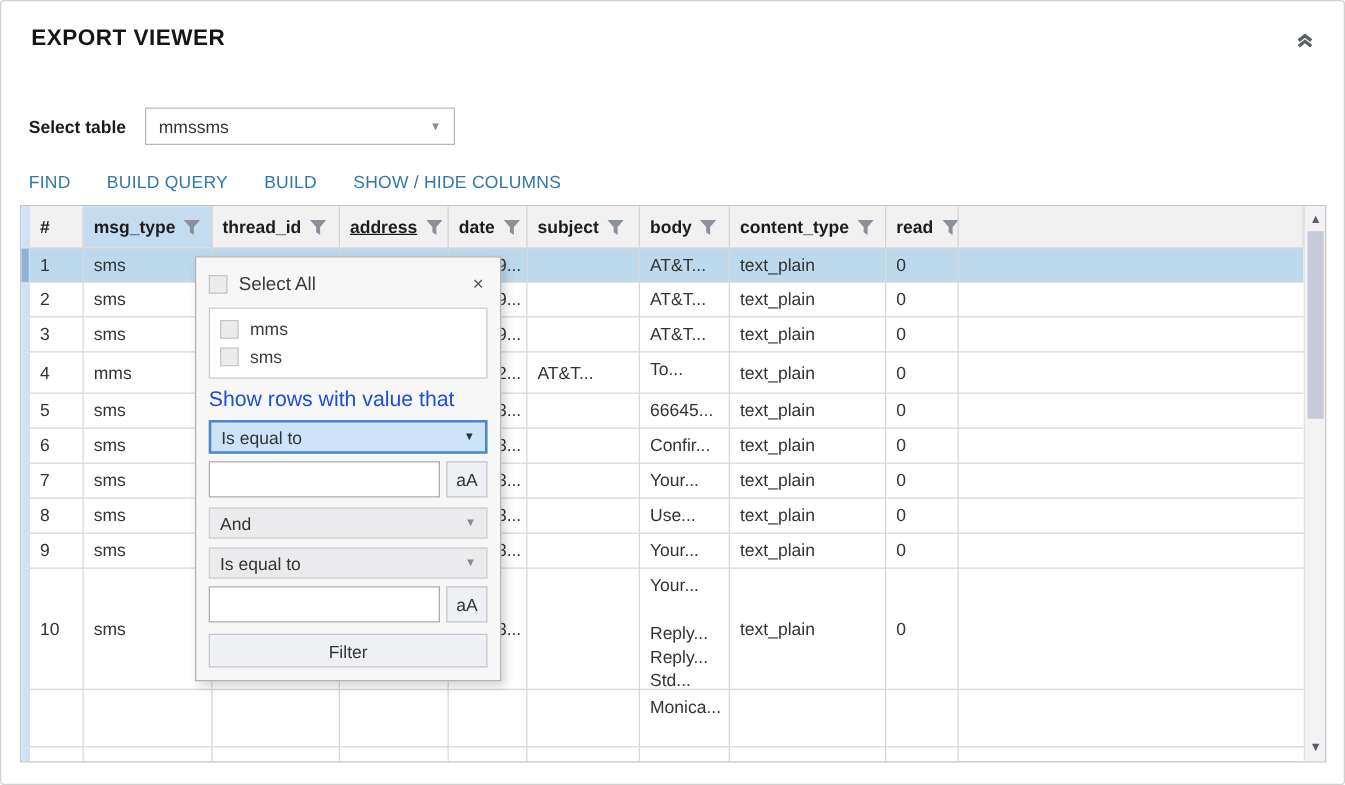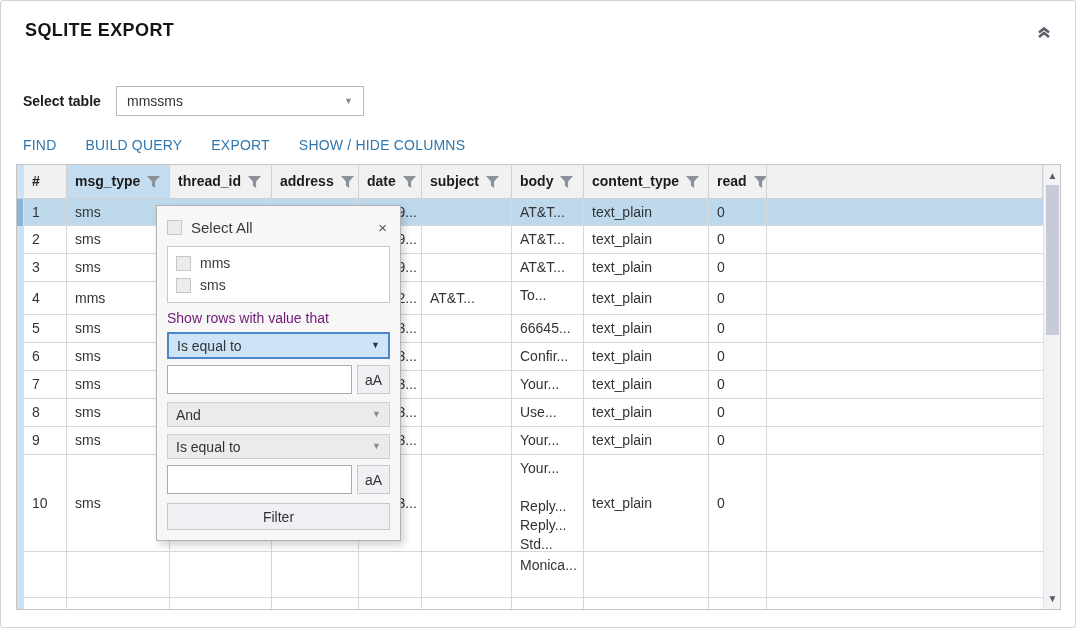--- a/index.html
+++ b/index.html
@@ -66,61 +66,61 @@
     box-shadow:3px 4px 8px rgba(0,0,0,.18); padding:9px 10px 10px 10px;
     font-size:14px; color:#333;
   }
   .fp-head { display:flex; align-items:center; height:24px; }
   .checkbox { width:15px; height:15px; background:#ececee; border:1px solid #c6c6c8; flex:0 0 15px; cursor:pointer; }
   .fp-head .fp-label { margin-left:9px; font-size:15px; color:#3a3a3a; }
   .fp-close { margin-left:auto; color:#555; font-size:15px; cursor:pointer; line-height:1; padding:2px 3px; }
   .fp-list { margin-top:7px; background:#fff; border:1px solid #c9c9c9; padding:5px 0 6px 8px; }
   .fp-opt { display:flex; align-items:center; height:22px; cursor:pointer; }
   .fp-opt .fp-label { margin-left:9px; color:#3a3a3a; }
-  .fp-prompt { margin-top:7px; color:#701a75; font-size:14px; }
+  .fp-prompt { margin-top:7px; color:#1d4ed8; font-size:17px; }
   .fp-dd {
     margin-top:6px; height:25px; background:#ebebed; border:1px solid #cfcfd3;
     display:flex; align-items:center; padding:0 8px; cursor:pointer; color:#333;
   }
   .fp-dd .dd-arrow { margin-left:auto; }
   .fp-dd.focused { background:#cde4f8; border:2px solid #4a86c8; height:27px; }
   .fp-dd.focused .dd-arrow { color:#333; }
   .fp-inrow { margin-top:6px; display:flex; }
   .fp-input { flex:1 1 auto; height:29px; border:1px solid #ababab; background:#fff; font-size:14px; padding:0 6px; font-family:inherit; min-width:0; }
   .fp-case { flex:0 0 33px; margin-left:5px; height:29px; background:#eef0f4; border:1px solid #c6c8ce; display:flex; align-items:center; justify-content:center; font-size:14px; color:#333; cursor:pointer; }
   .fp-btns { margin-top:9px; display:flex; gap:7px; }
   .fp-btn { flex:1 1 50%; height:27px; background:#eef0f4; border:1px solid #c6c8ce; display:flex; align-items:center; justify-content:center; font-size:14px; color:#333; cursor:pointer; }
 </style>
 </head>
 <body>
 
 <div class="page">
 
-  <div class="app-title">SQLITE EXPORT</div>
+  <div class="app-title">EXPORT VIEWER</div>
 
   <div class="collapse-btn">
     <span>
       <svg width="18" height="18" viewBox="0 0 18 18">
         <path d="M4 9.5 L9 5.5 L14 9.5" fill="none" stroke="#5a6069" stroke-width="2.6"></path>
         <path d="M4 14 L9 10 L14 14" fill="none" stroke="#5a6069" stroke-width="2.6"></path>
       </svg>
     </span>
   </div>
 
   <div class="select-table-label">Select table</div>
 
   <div class="table-dd">
     <span>mmssms</span>
     <span class="dd-arrow">▼</span>
   </div>
 
   <div class="toolbar">
     <span class="tb-link">FIND</span>
     <span class="tb-link">BUILD QUERY</span>
-    <span class="tb-link">EXPORT</span>
+    <span class="tb-link">BUILD</span>
     <span class="tb-link tb-right">SHOW / HIDE COLUMNS</span>
   </div>
 
   <div class="grid">
     <div class="grid-body" id="grid-body">
         <div class="g-row header" style="height: 34px;">
           <div class="g-strip"></div>
           <div class="g-cell" style="flex: 0 0 43px;">
             <span>#</span>
           </div>
@@ -133,21 +133,21 @@
             </span>
           </div>
           <div class="g-cell" style="flex: 0 0 102px; align-items: center;">
             <span>thread_id</span>
             <span style="display: inline-flex;">
               <svg class="funnel" width="13" height="12" viewBox="0 0 13 12">
                 <path d="M0 0 H13 L8.1 5.6 V12 L4.9 9.7 V5.6 Z" fill="#8b919b"></path>
               </svg>
             </span>
           </div>
-          <div class="g-cell" style="flex: 0 0 87px;">
+          <div class="g-cell" style="flex: 0 0 87px; text-decoration: underline;">
             <span>address</span>
             <span style="display: inline-flex;">
               <svg class="funnel" width="13" height="12" viewBox="0 0 13 12">
                 <path d="M0 0 H13 L8.1 5.6 V12 L4.9 9.7 V5.6 Z" fill="#8b919b"></path>
               </svg>
             </span>
           </div>
           <div class="g-cell" style="flex: 0 0 63px;">
             <span>date</span>
             <span style="display: inline-flex;">

